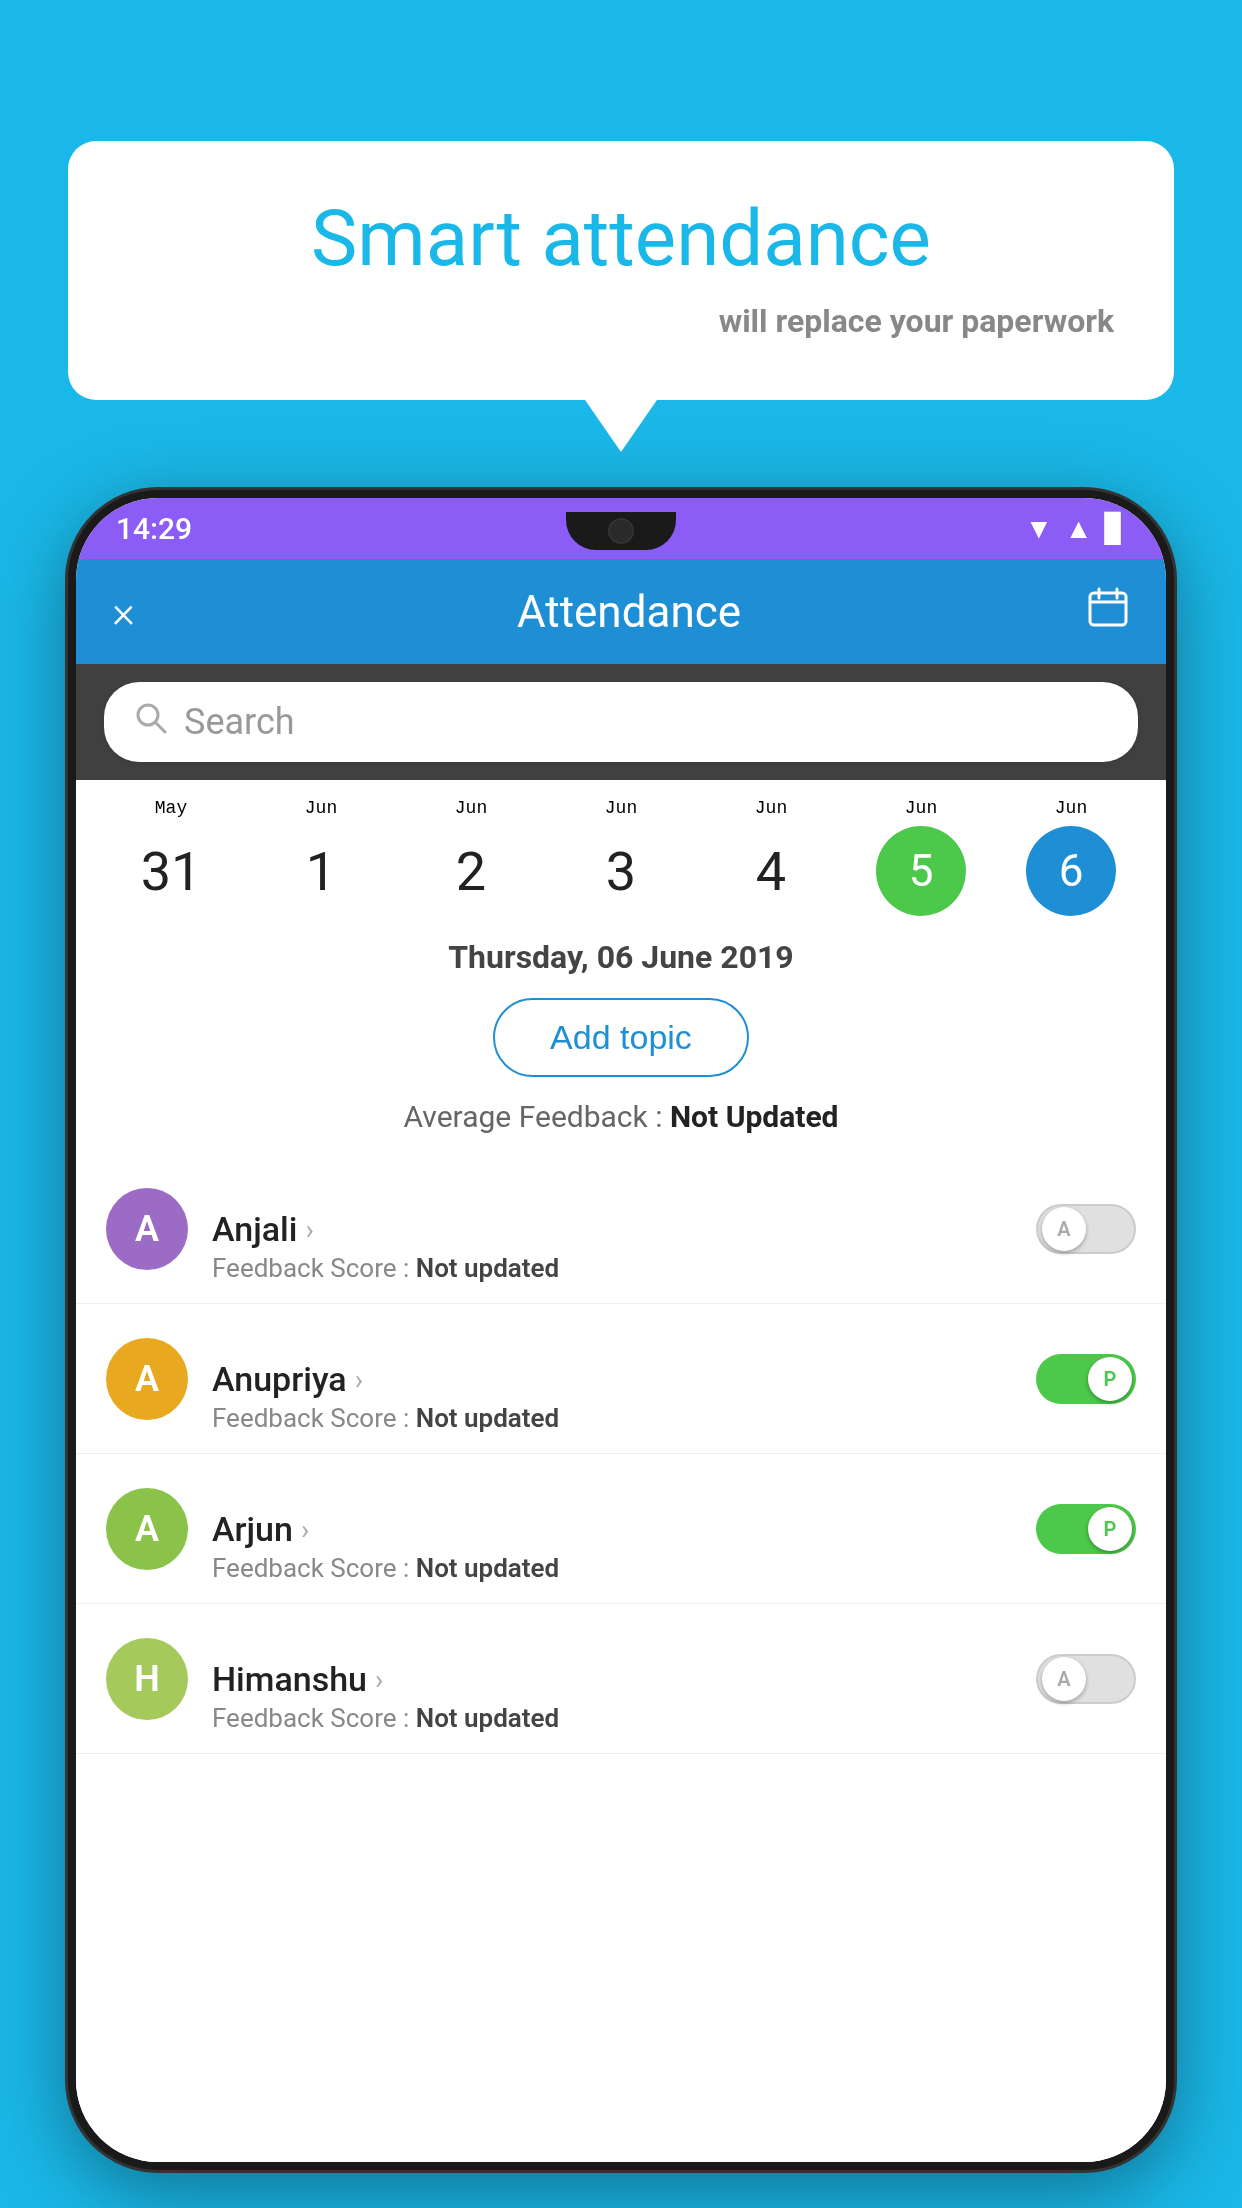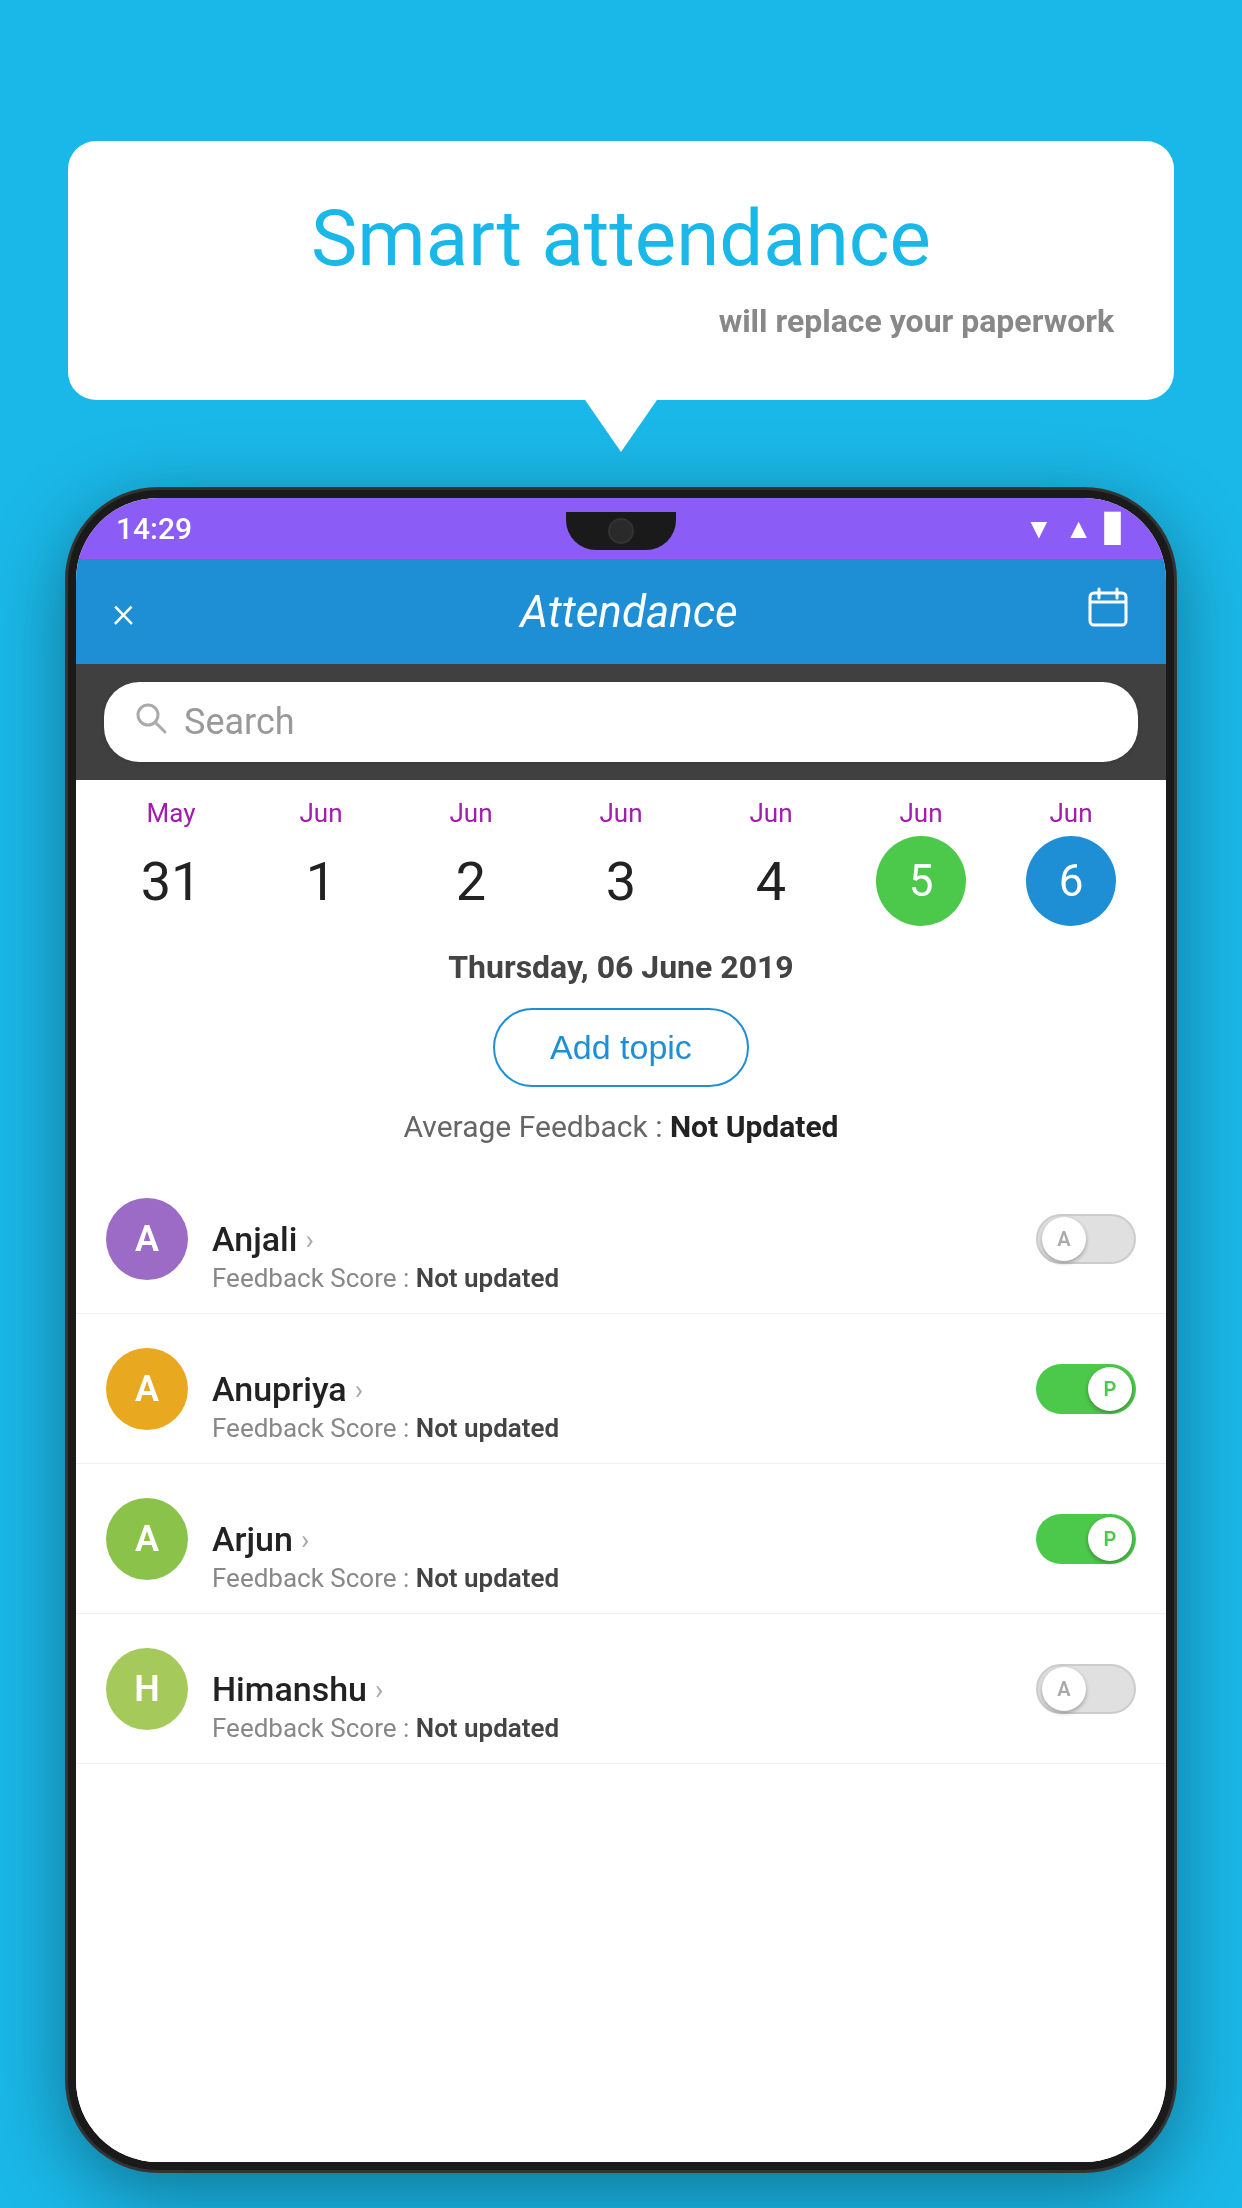--- a/index.html
+++ b/index.html
@@ -153,21 +153,20 @@
       cursor: pointer;
       width: 60px;
     }
 
     .app-title {
       flex: 1;
       text-align: center;
       color: white;
       font-size: 44px;
       font-weight: 400;
-      font-style: italic;
     }
 
     .calendar-btn {
       color: white;
       font-size: 38px;
       cursor: pointer;
     }
 
     
     .content-area {
@@ -214,22 +213,23 @@
 
     .date-cell {
       display: flex;
       flex-direction: column;
       align-items: center;
       gap: 8px;
       min-width: 100px;
     }
 
     .date-month {
-      font-size: 26px;
-      color: #a21caf;
+      font-size: 18px;
+      color: #000000;
+      font-family: Liberation Mono, monospace;
     }
 
     .date-num {
       font-size: 54px;
       font-weight: 400;
       color: #222;
       width: 90px;
       height: 90px;
       display: flex;
       align-items: center;

